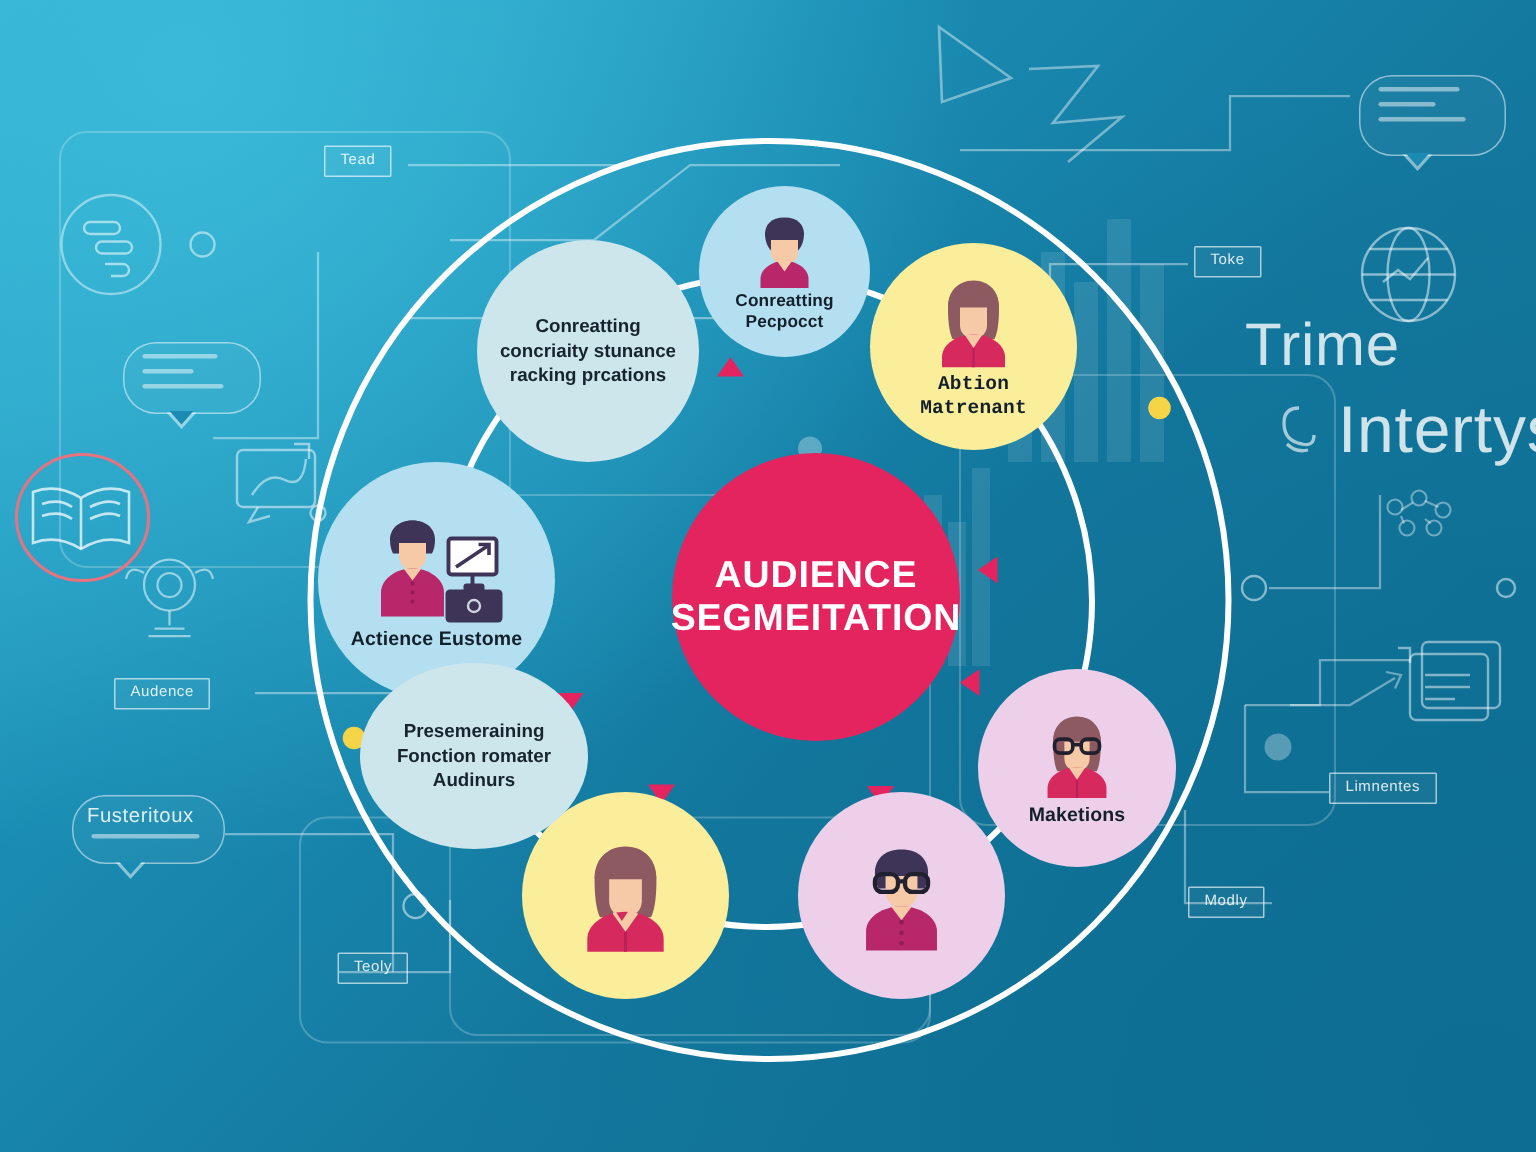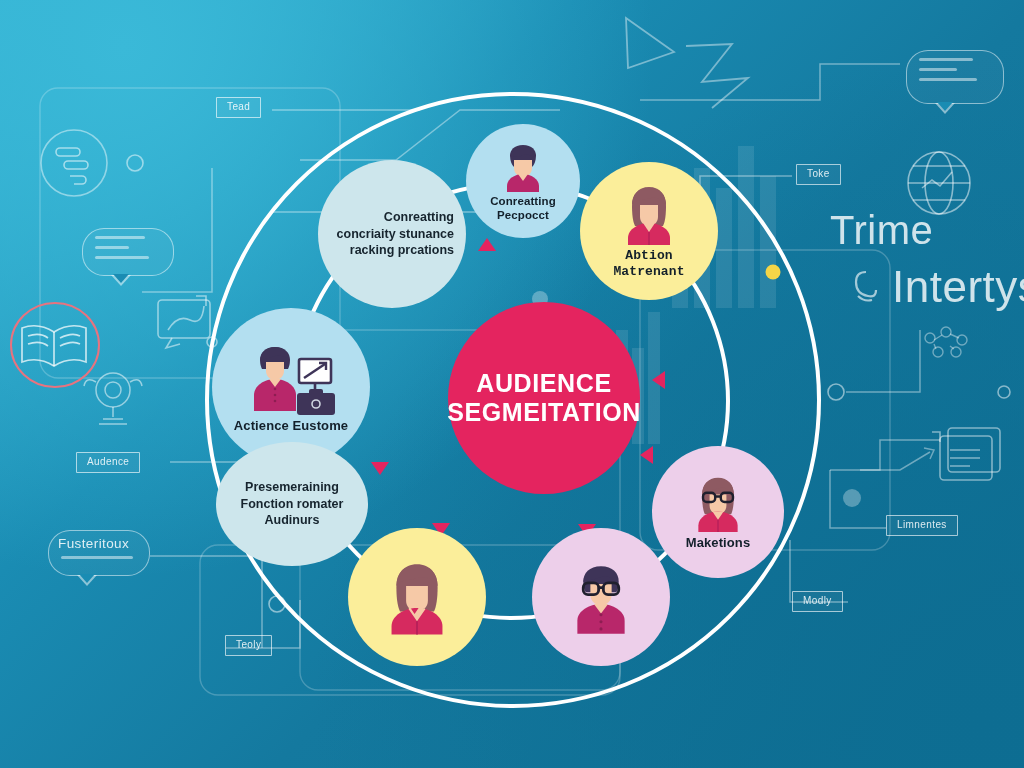--- a/index.html
+++ b/index.html
@@ -83,21 +83,21 @@
 
   
   #node-text-top-left{left:318px;top:160px;width:148px;height:148px;}
   #node-customer-prospect{left:466px;top:124px;width:114px;height:114px;}
   #node-action-management{left:580px;top:162px;width:138px;height:138px;}
   #node-profile-creation{left:660px;top:312px;width:148px;height:148px;}
   #node-marketing{left:652px;top:446px;width:132px;height:132px;}
   #node-person-glasses{left:532px;top:528px;width:138px;height:138px;}
   #node-person-yellow{left:348px;top:528px;width:138px;height:138px;}
   #node-audience-customer{left:212px;top:308px;width:158px;height:158px;}
-  #node-text-bottom-left{left:216px;top:442px;width:152px;height:124px;}
+  #node-text-bottom-left{left:240px;top:442px;width:152px;height:124px;}
 </style>
 </head>
 <body>
 
 <div id="stage">
 
   <div class="bg">
 
     <svg viewBox="0 0 1024 768">
       <g fill="none" stroke="rgba(255,255,255,0.22)" stroke-width="1.4">
@@ -265,21 +265,21 @@
     <div class="tri" style="left:355px;top:374px;border-top:9px solid transparent;border-bottom:9px solid transparent;border-left:13px solid #e4245f;"></div>
     <div class="tri" style="left:371px;top:462px;border-left:9px solid transparent;border-right:9px solid transparent;border-top:13px solid #e4245f;"></div>
     <div class="tri" style="left:432px;top:523px;border-left:9px solid transparent;border-right:9px solid transparent;border-top:13px solid #e4245f;"></div>
     <div class="tri" style="left:578px;top:524px;border-left:9px solid transparent;border-right:9px solid transparent;border-top:13px solid #e4245f;"></div>
     <div class="tri" style="left:640px;top:446px;border-top:9px solid transparent;border-bottom:9px solid transparent;border-right:13px solid #e4245f;"></div>
 
     <div class="core" style="background:#e4245f;">
       <div class="core-title">AUDIENCE SEGMEITATION</div>
     </div>
 
-    <div class="node" id="node-text-top-left" style="background:#cde6ec;box-shadow:none;text-align:right;">
+    <div class="node" id="node-text-top-left" style="background:#cde6ec;box-shadow:none;">
       <div class="ntext">Conreatting concriaity stunance racking prcations</div>
     </div>
 
     <div class="node" id="node-customer-prospect" style="background:#b3dff0;box-shadow:none;">
       <svg class="avatar" width="56" height="52" viewBox="0 0 56 52">
         <path d="M28 5c-9 0-13 5-13 11 0 5 2 9 4 11h18c2-2 4-6 4-11 0-6-4-11-13-11z" fill="#3e3458"></path>
         <path d="M19 20h18v8c0 5-4 9-9 9s-9-4-9-9z" fill="#f6c9a7"></path>
         <path d="M15 16c2-7 8-9 13-9s11 2 13 9c-4 1-9-3-13-1-3 2-9 2-13 1z" fill="#3e3458"></path>
         <path d="M28 34c-8 0-16 5-16 12v6h32v-6c0-7-8-12-16-12z" fill="#b8276a"></path>
         <path d="M23 34l5 7 5-7z" fill="#f6c9a7"></path>

